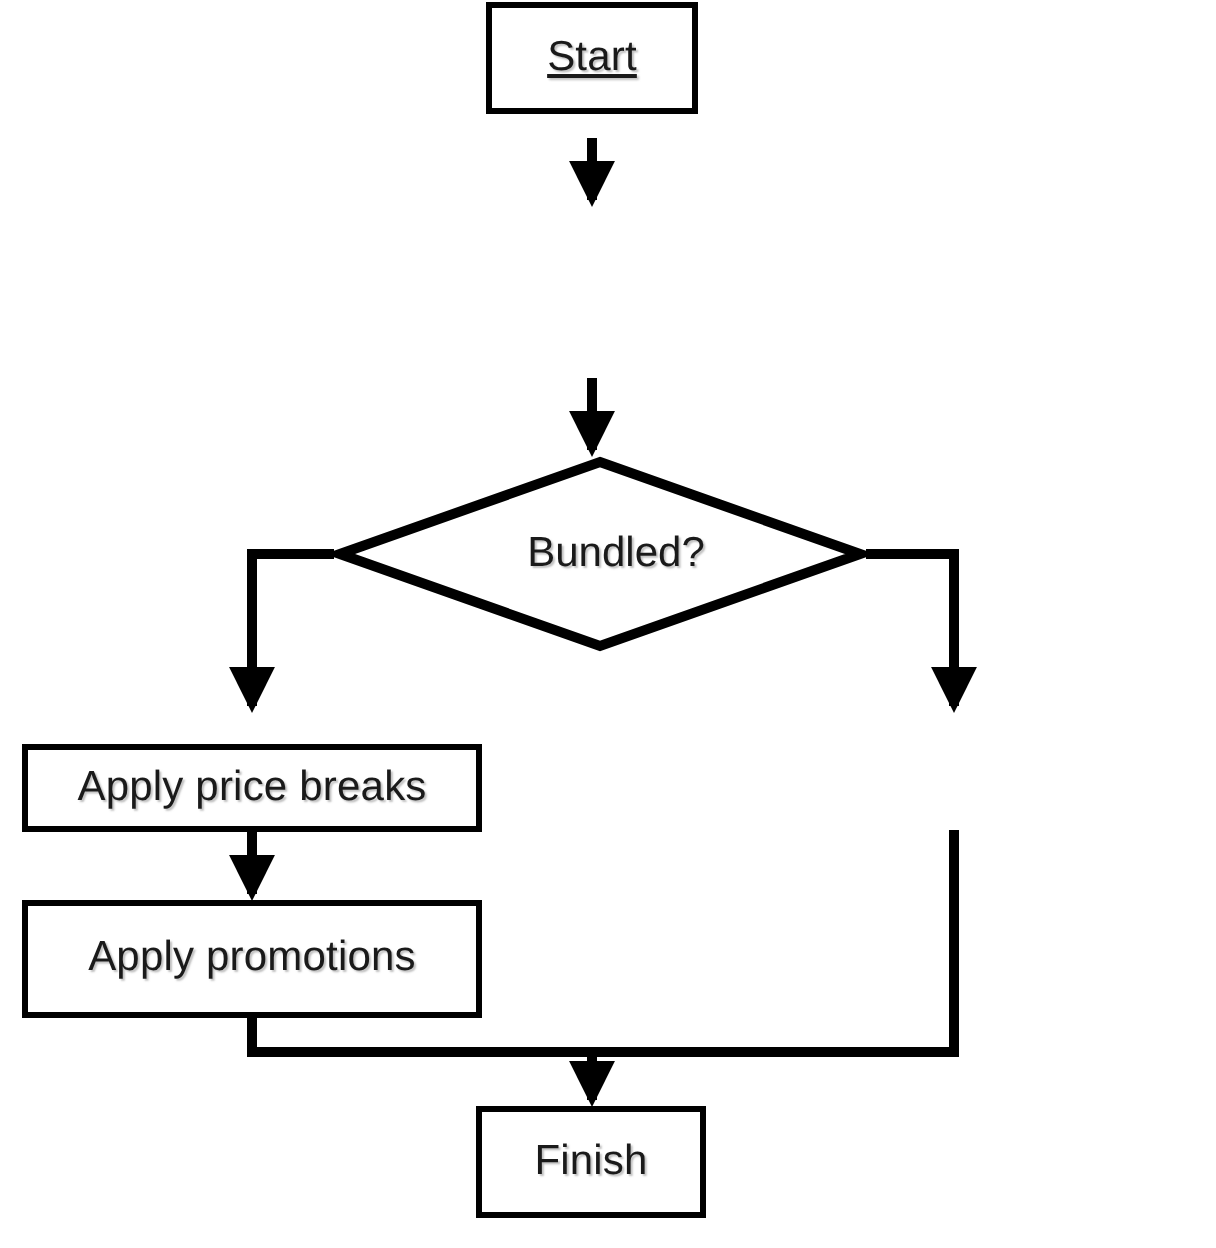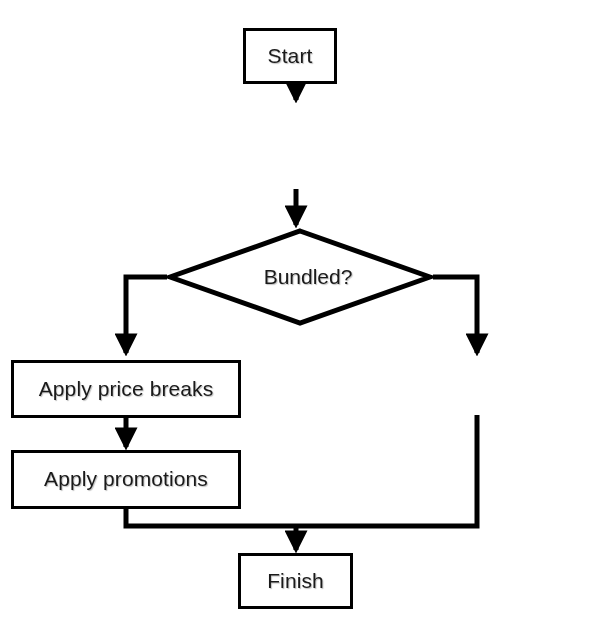--- a/index.html
+++ b/index.html
@@ -42,23 +42,23 @@
     line-height: 1.45;
     letter-spacing: 0.1px;
     text-shadow: 1px 1px 1px rgba(140,140,140,0.55);
     z-index: 2;
   }
   .node .line {
     display: block;
     white-space: nowrap;
   }
   
-  .n-start      { left: 243px; top: 28px;  width: 94px; height: 56px; }
+  .n-start      { left: 243px; top: 1px;  width: 106px; height: 56px; text-decoration: underline; }
   .n-base       { left: 117px; top: 103px; width: 358px; height: 86px; }
-  .n-breaks     { left: 11px;  top: 360px; width: 230px; height: 58px; text-align: right; }
+  .n-breaks     { left: 11px;  top: 372px; width: 230px; height: 44px; text-align: right; }
   .n-bundles    { left: 365px; top: 356px; width: 226px; height: 59px; }
   .n-promotions { left: 11px;  top: 450px; width: 230px; height: 59px; }
   .n-finish     { left: 238px; top: 553px; width: 115px; height: 56px; }
 
   
   .diamond-wrap {
     position: absolute;
     left: 167px;
     top: 228px;
     width: 266px;

